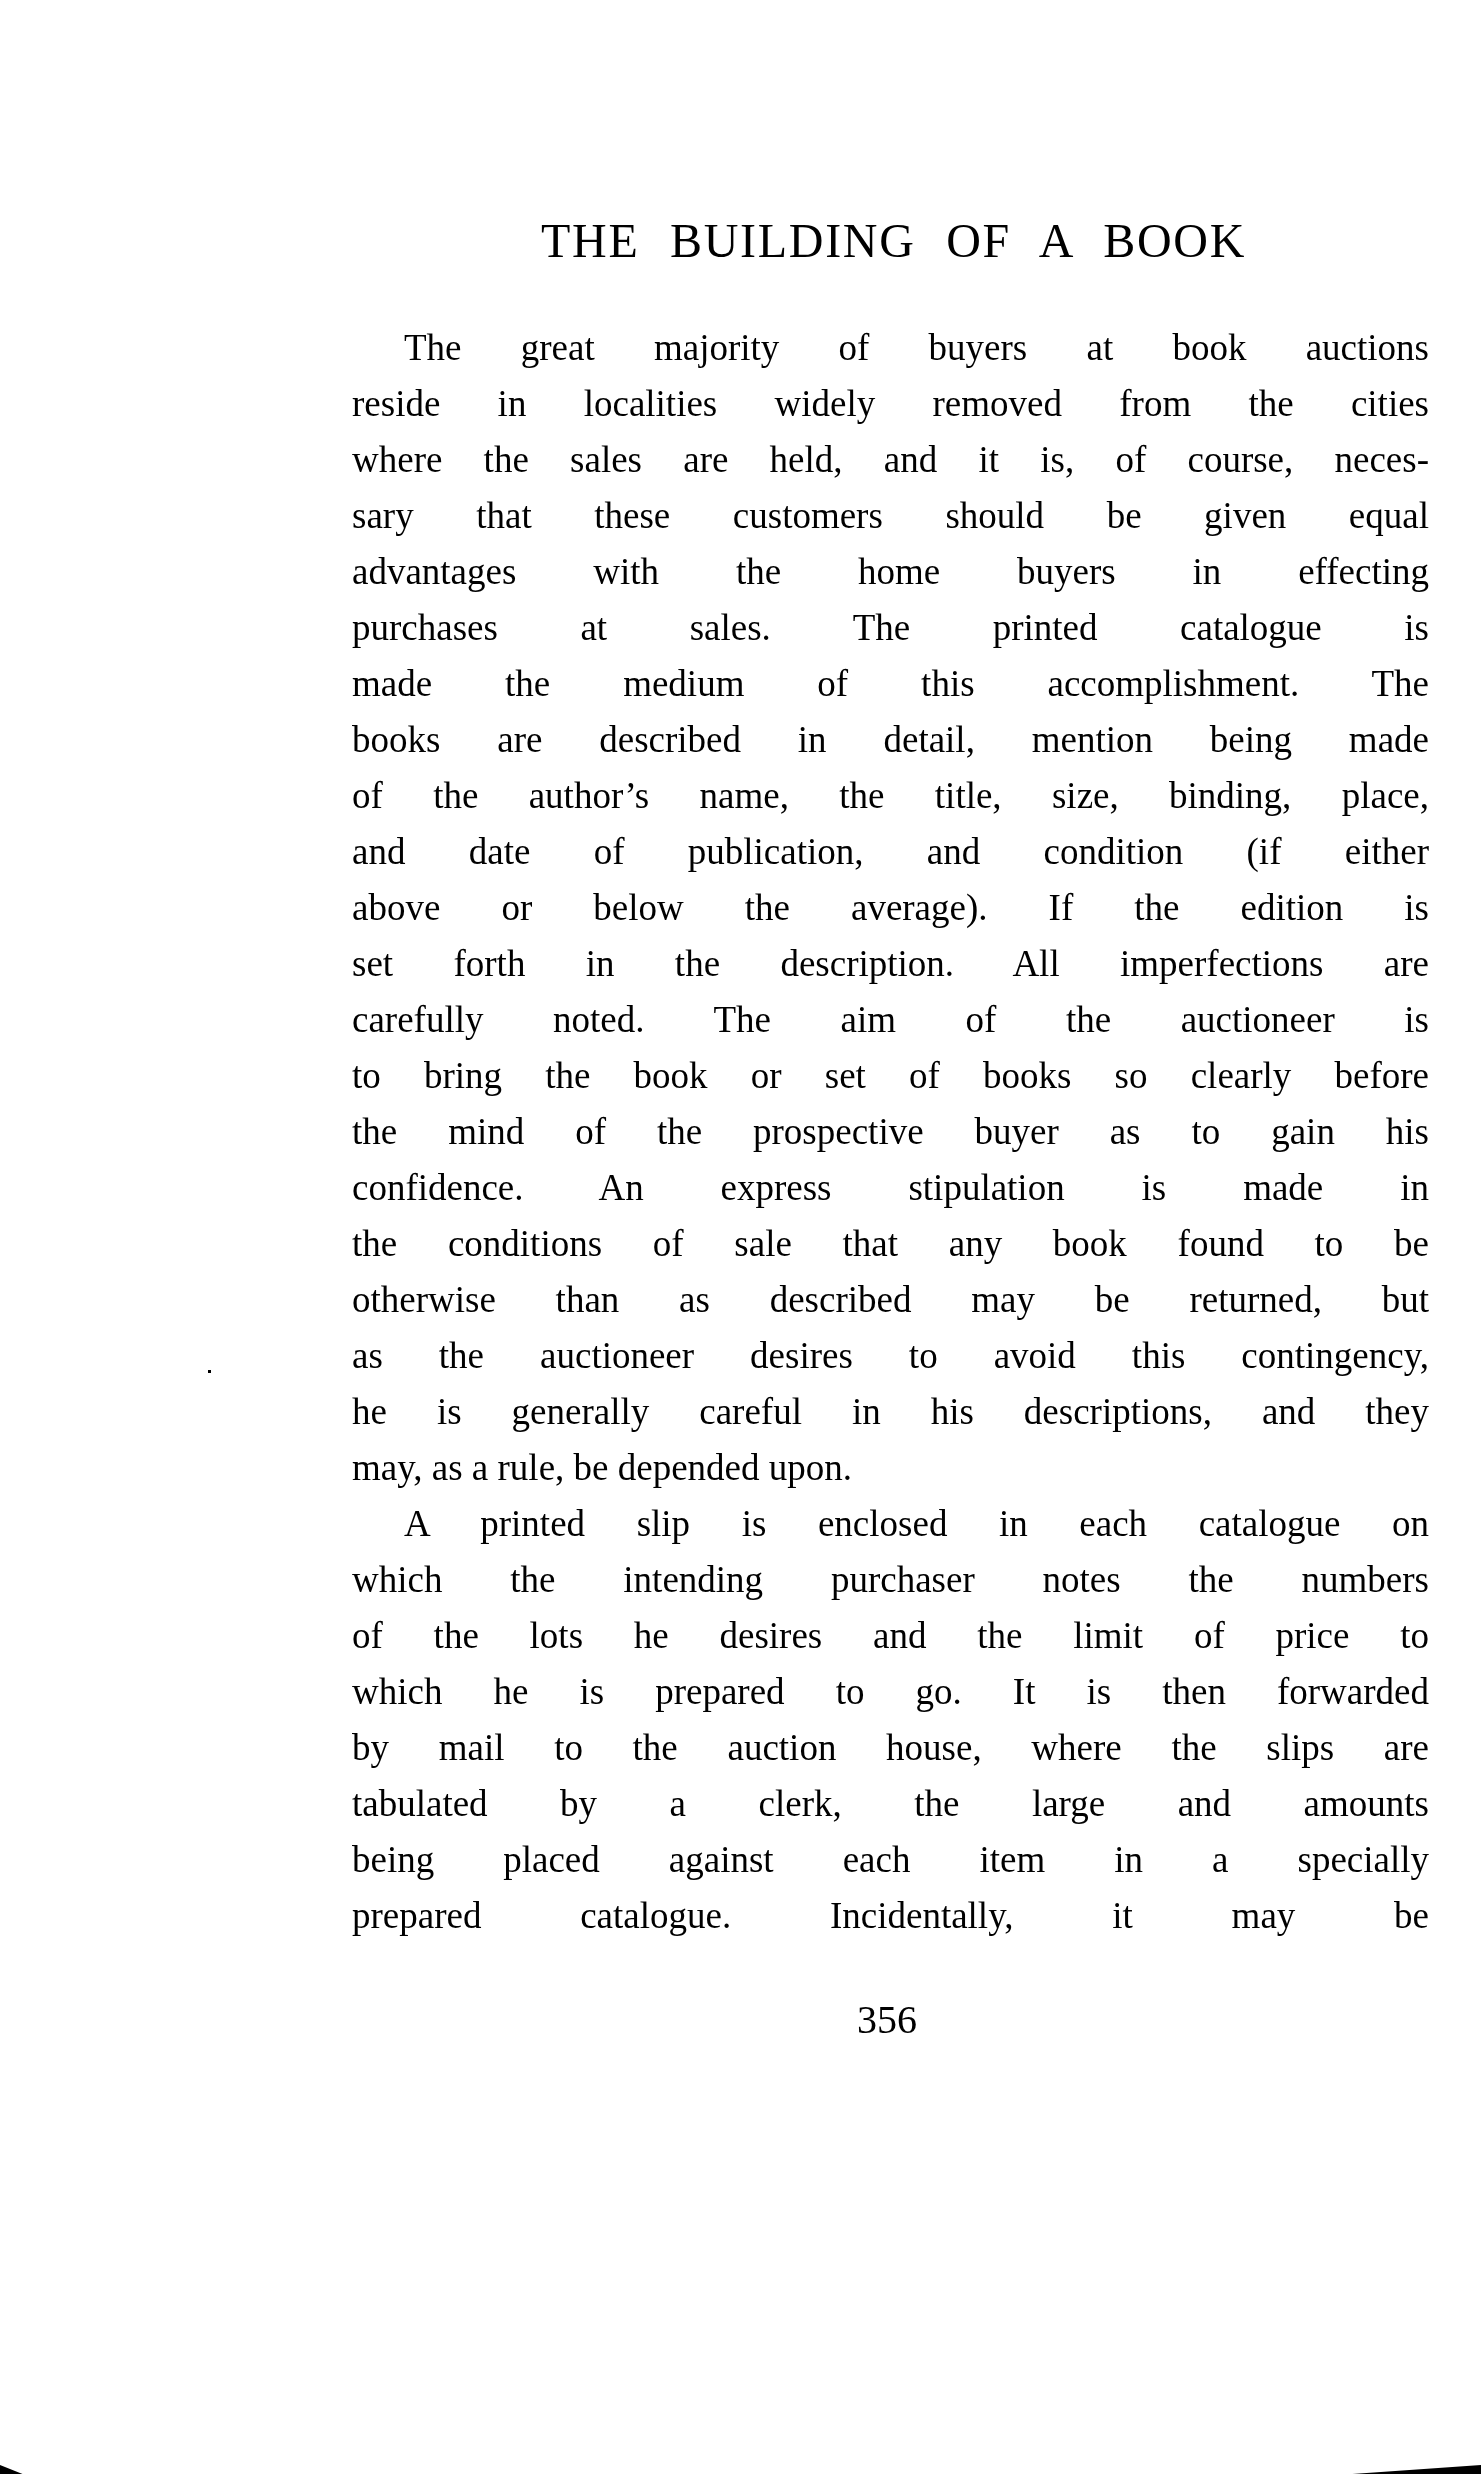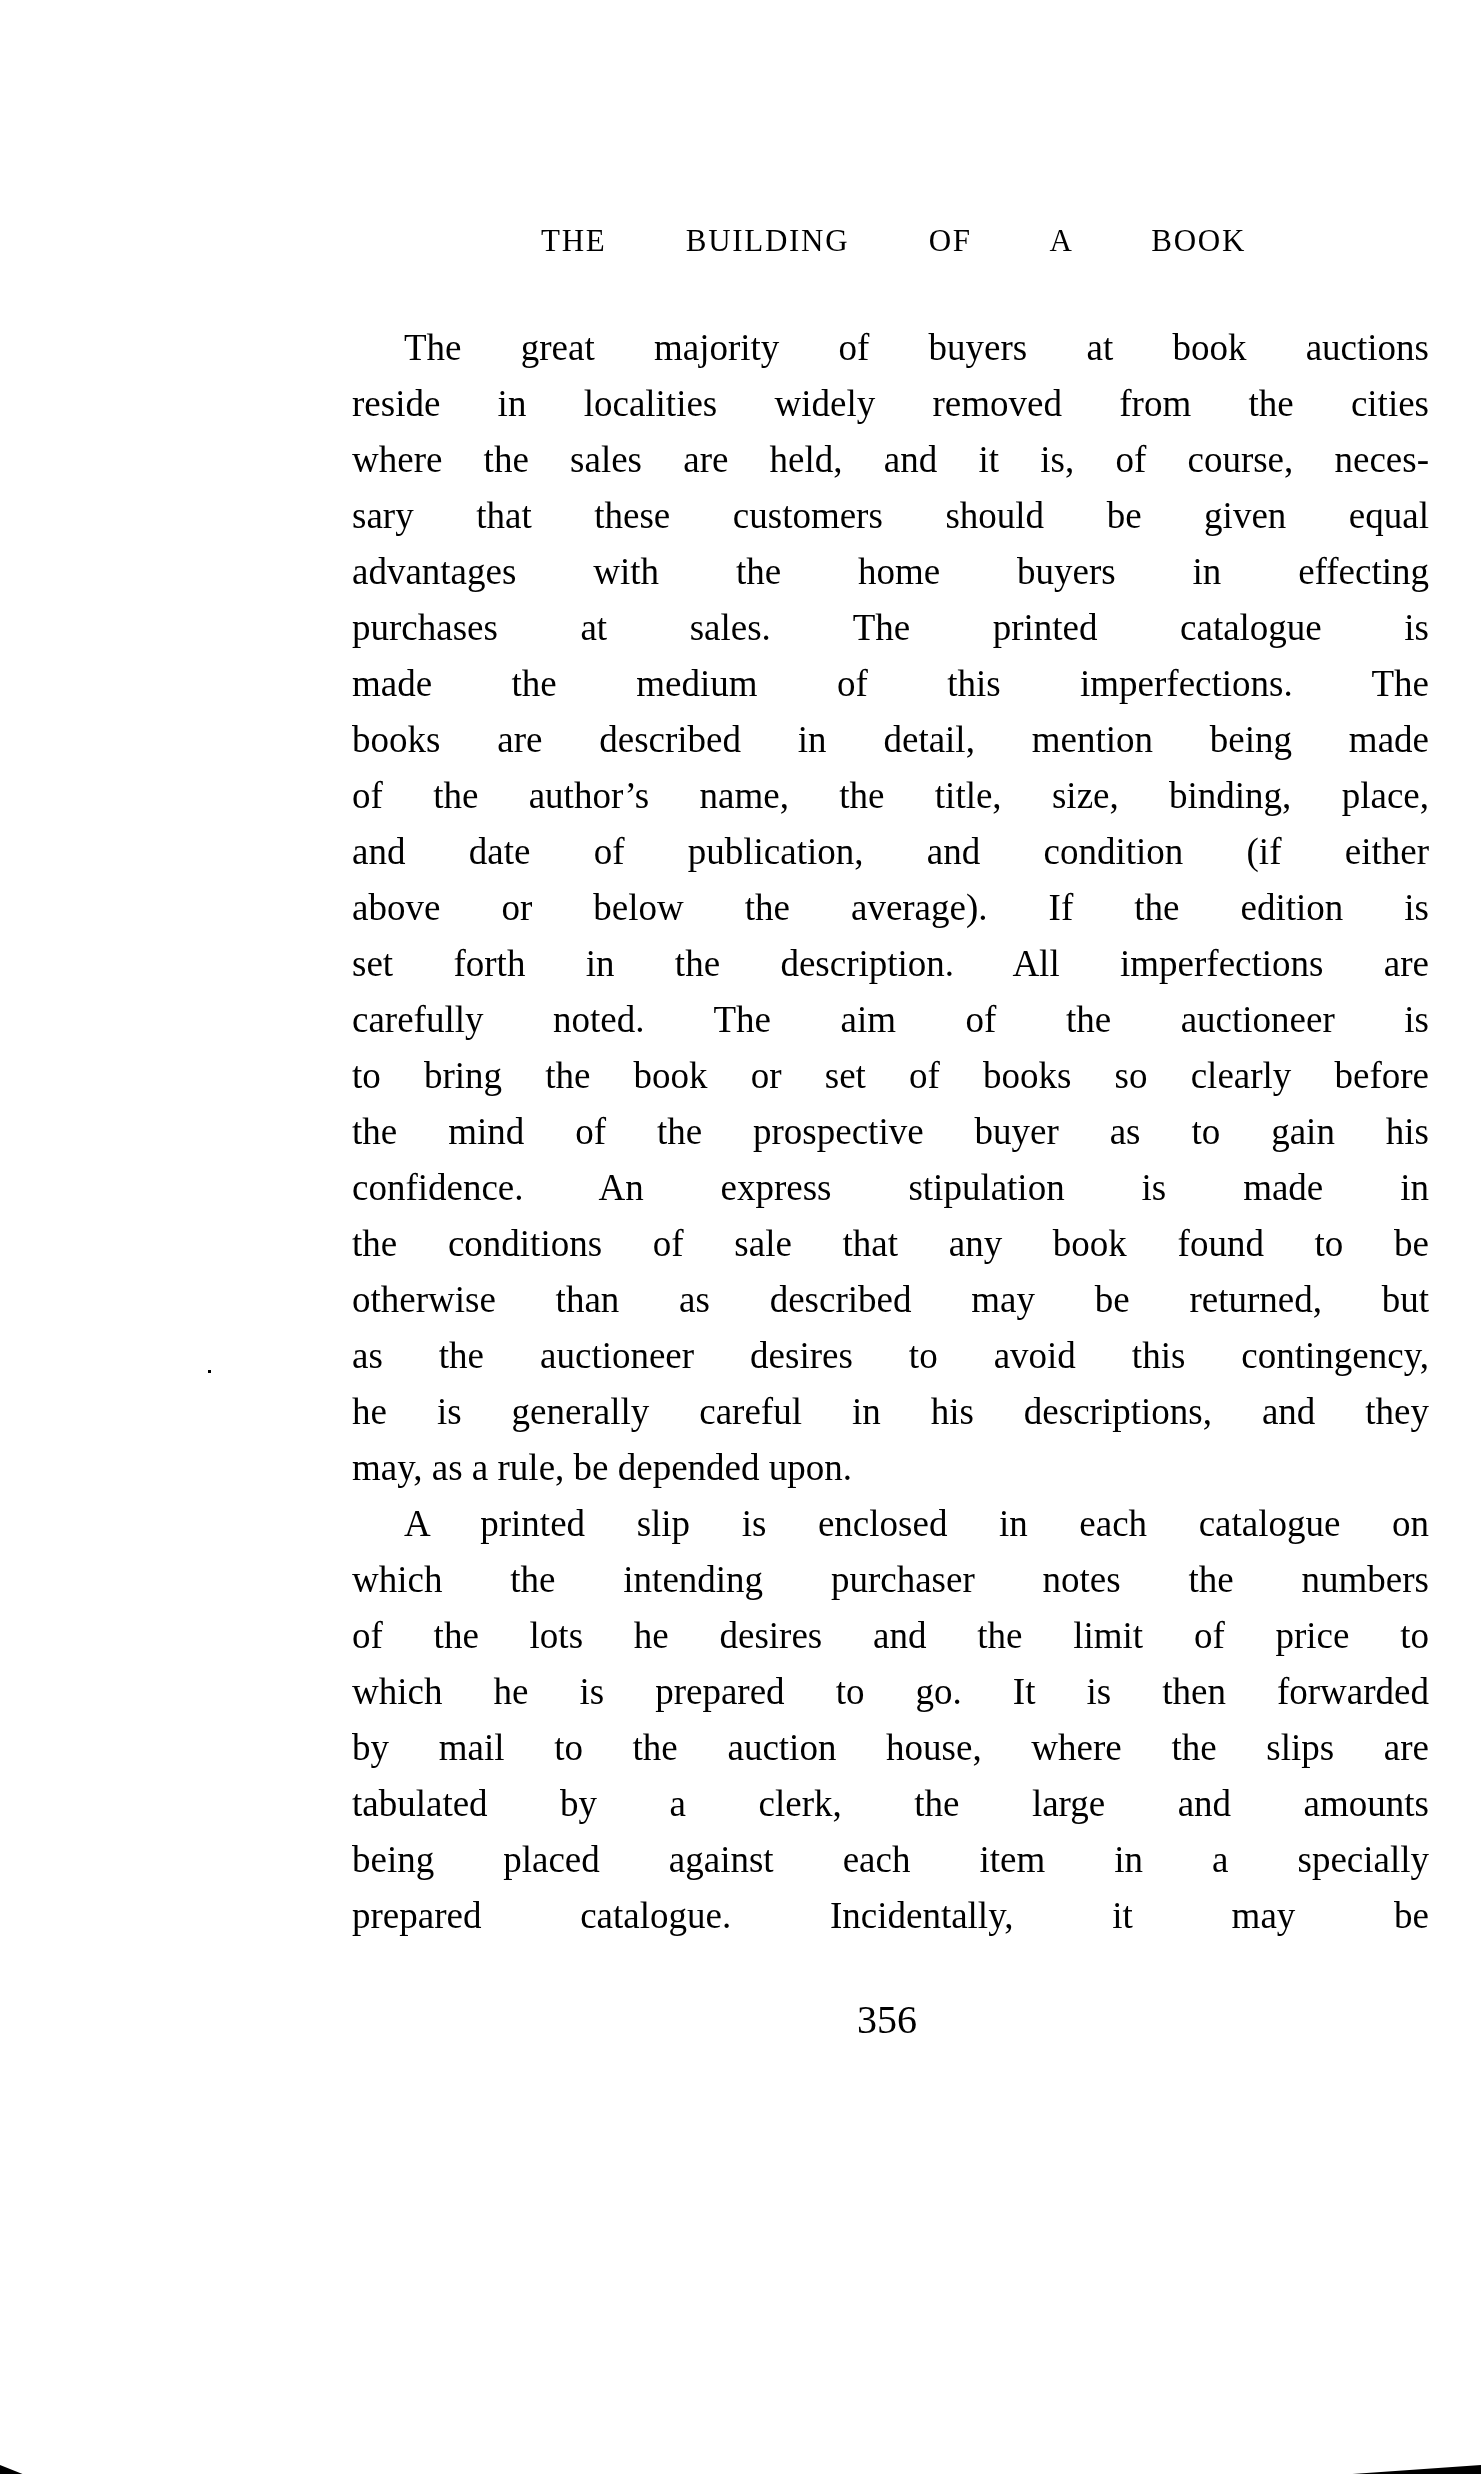--- a/index.html
+++ b/index.html
@@ -14,21 +14,21 @@
     overflow: hidden;
     color: #000000;
     font-family: "Liberation Serif", "DejaVu Serif", serif;
   }
   .running-head {
     position: absolute;
     left: 541px;
     width: 705px;
     top: 216px;
     height: 50px;
-    font-size: 31px;
+    font-size: 48px;
     line-height: 50px;
     letter-spacing: 1.7px;
     white-space: nowrap;
     text-align: justify;
     text-align-last: justify;
   }
   .text-block {
     position: absolute;
     left: 352px;
     width: 1077px;
@@ -94,21 +94,21 @@
 <div class="running-head">THE BUILDING OF A BOOK</div>
 
 <div class="text-block">
   <div>
     <span class="line indent">The great majority of buyers at book auctions</span>
     <span class="line">reside in localities widely removed from the cities</span>
     <span class="line">where the sales are held, and it is, of course, neces-</span>
     <span class="line">sary that these customers should be given equal</span>
     <span class="line">advantages with the home buyers in effecting</span>
     <span class="line">purchases at sales. The printed catalogue is</span>
-    <span class="line">made the medium of this imperfections. The</span>
+    <span class="line">made the medium of this accomplishment. The</span>
     <span class="line">books are described in detail, mention being made</span>
     <span class="line">of the author’s name, the title, size, binding, place,</span>
     <span class="line">and date of publication, and condition (if either</span>
     <span class="line">above or below the average). If the edition is</span>
     <span class="line">set forth in the description. All imperfections are</span>
     <span class="line">carefully noted. The aim of the auctioneer is</span>
     <span class="line">to bring the book or set of books so clearly before</span>
     <span class="line">the mind of the prospective buyer as to gain his</span>
     <span class="line">confidence. An express stipulation is made in</span>
     <span class="line">the conditions of sale that any book found to be</span>

